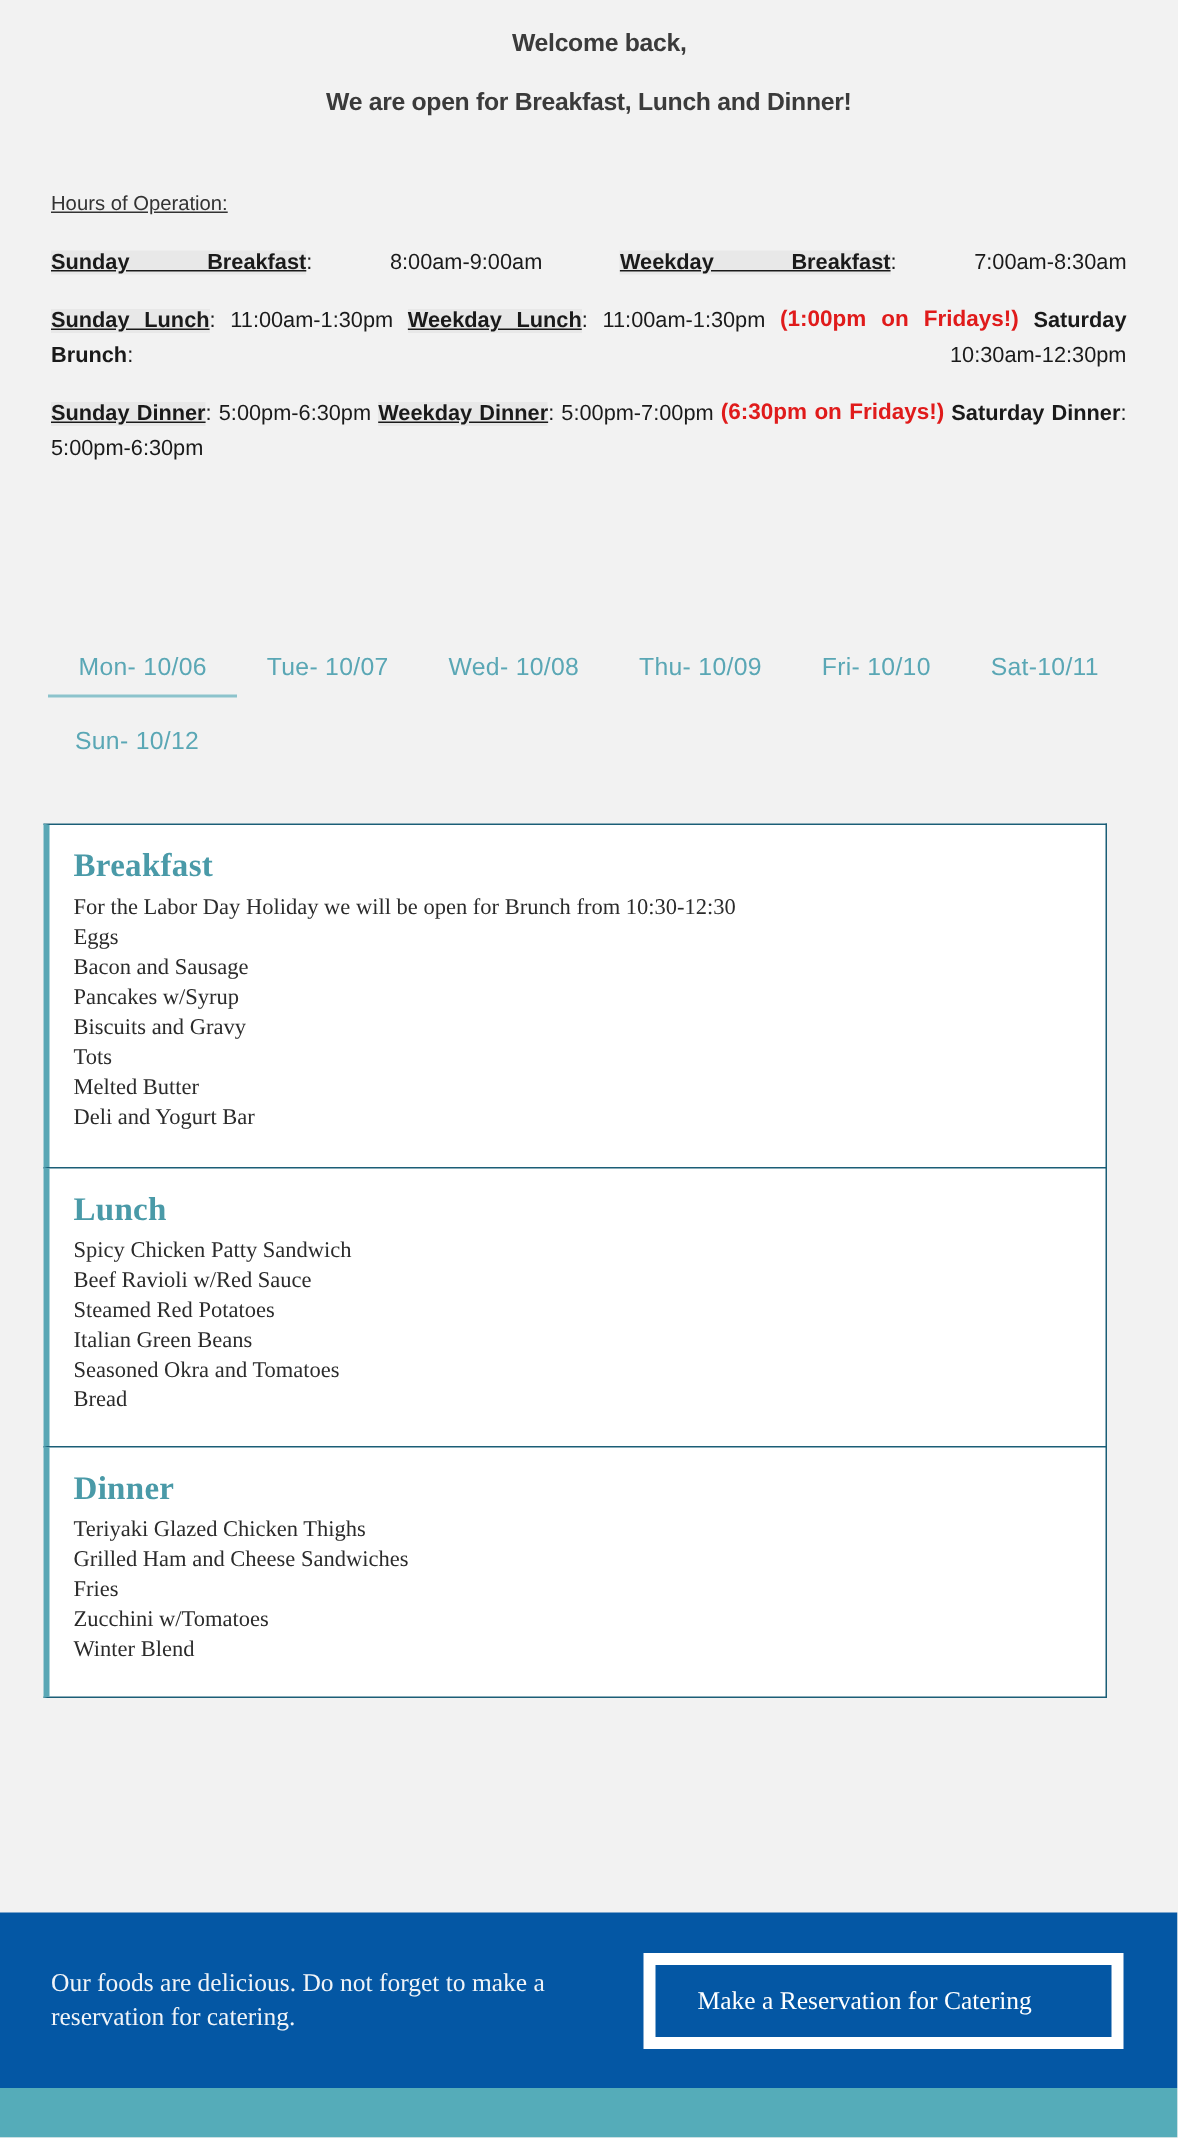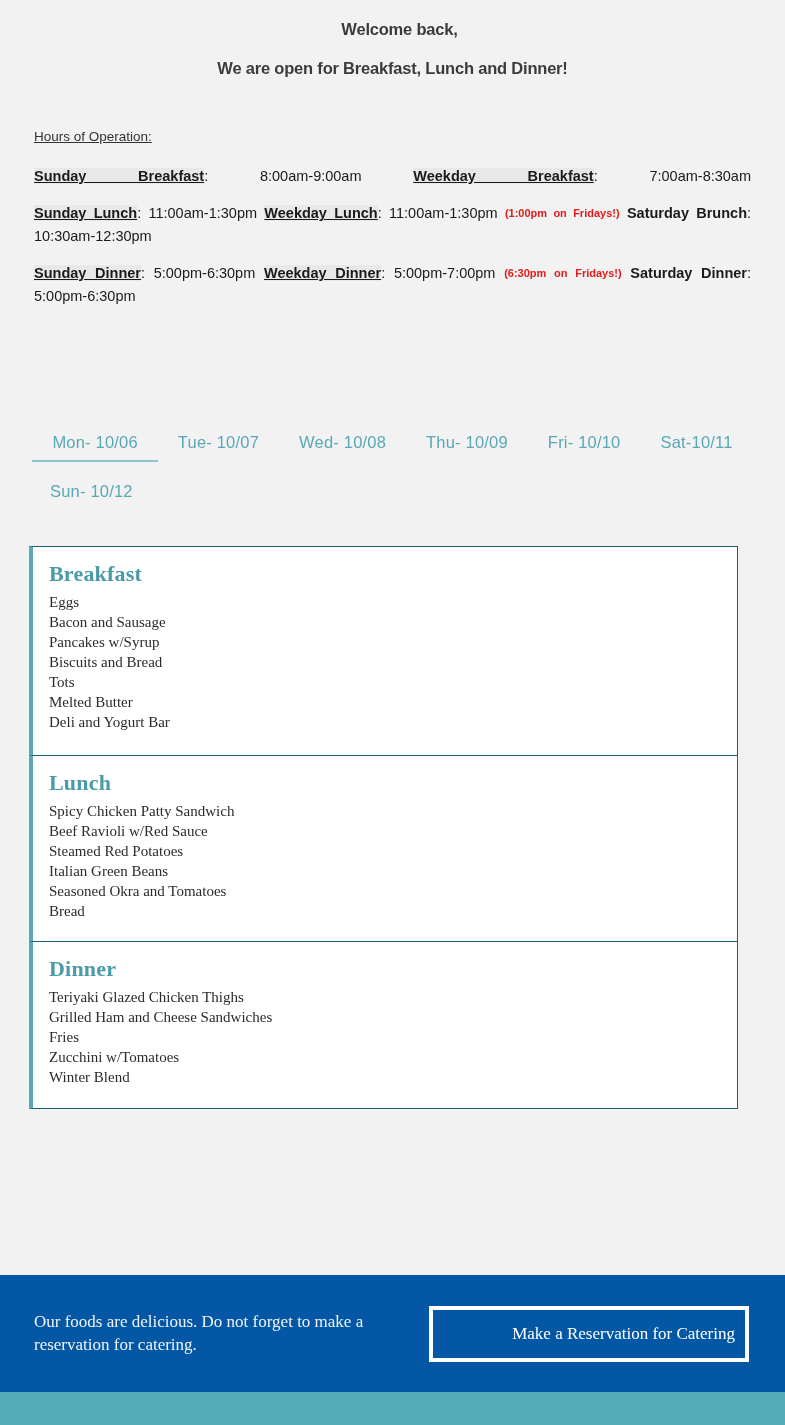--- a/index.html
+++ b/index.html
@@ -64,21 +64,21 @@
     font-weight: bold;
     text-decoration: underline;
     background: #e8e8e8;
   }
   .hl-plain {
     font-weight: bold;
   }
   .note {
     color: #e01b1b;
     font-weight: bold;
-    font-size: 11px;
+    font-size: 15px;
     vertical-align: 1px;
   }
 
   
   .tabs {
     margin-top: 126px;
     padding: 0 30px;
     display: flex;
     flex-wrap: wrap;
     justify-content: center;
@@ -147,28 +147,28 @@
   .footer-text {
     font-family: "Liberation Serif", serif;
     color: #f0f4f8;
     font-size: 17px;
     line-height: 1.35;
     width: 375px;
     flex: 0 0 375px;
   }
   .footer-btn {
     margin-left: 20px;
-    border: 4px solid #ffffff;
+    border: 8px solid #ffffff;
     color: #ffffff;
     background: transparent;
     font-family: "Liberation Serif", serif;
     font-size: 17px;
-    padding: 14px 10px;
+    padding: 14px 28px;
     width: 320px;
-    text-align: right;
+    text-align: left;
     cursor: pointer;
   }
   .bottom-bar {
     position: absolute;
     left: 0;
     right: 0;
     top: 1392px;
     height: 33px;
     background: #55acb9;
   }
@@ -202,24 +202,25 @@
   <div class="tabs-row-2" id="tabs-row-2">
       <div class="tab">Sun- 10/12</div>
     </div>
 </div>
 
 <div class="menu">
 
   <div class="meal-card card-breakfast">
     <div class="meal-title">Breakfast</div>
     <div id="breakfast-items">
+        <div class="meal-item">For the Labor Day Holiday we will be open for Brunch from 10:30-12:30</div>
         <div class="meal-item">Eggs</div>
         <div class="meal-item">Bacon and Sausage</div>
         <div class="meal-item">Pancakes w/Syrup</div>
-        <div class="meal-item">Biscuits and Bread</div>
+        <div class="meal-item">Biscuits and Gravy</div>
         <div class="meal-item">Tots</div>
         <div class="meal-item">Melted Butter</div>
         <div class="meal-item">Deli and Yogurt Bar</div>
       </div>
   </div>
 
   <div class="meal-card card-lunch">
     <div class="meal-title">Lunch</div>
     <div id="lunch-items">
         <div class="meal-item">Spicy Chicken Patty Sandwich</div>

